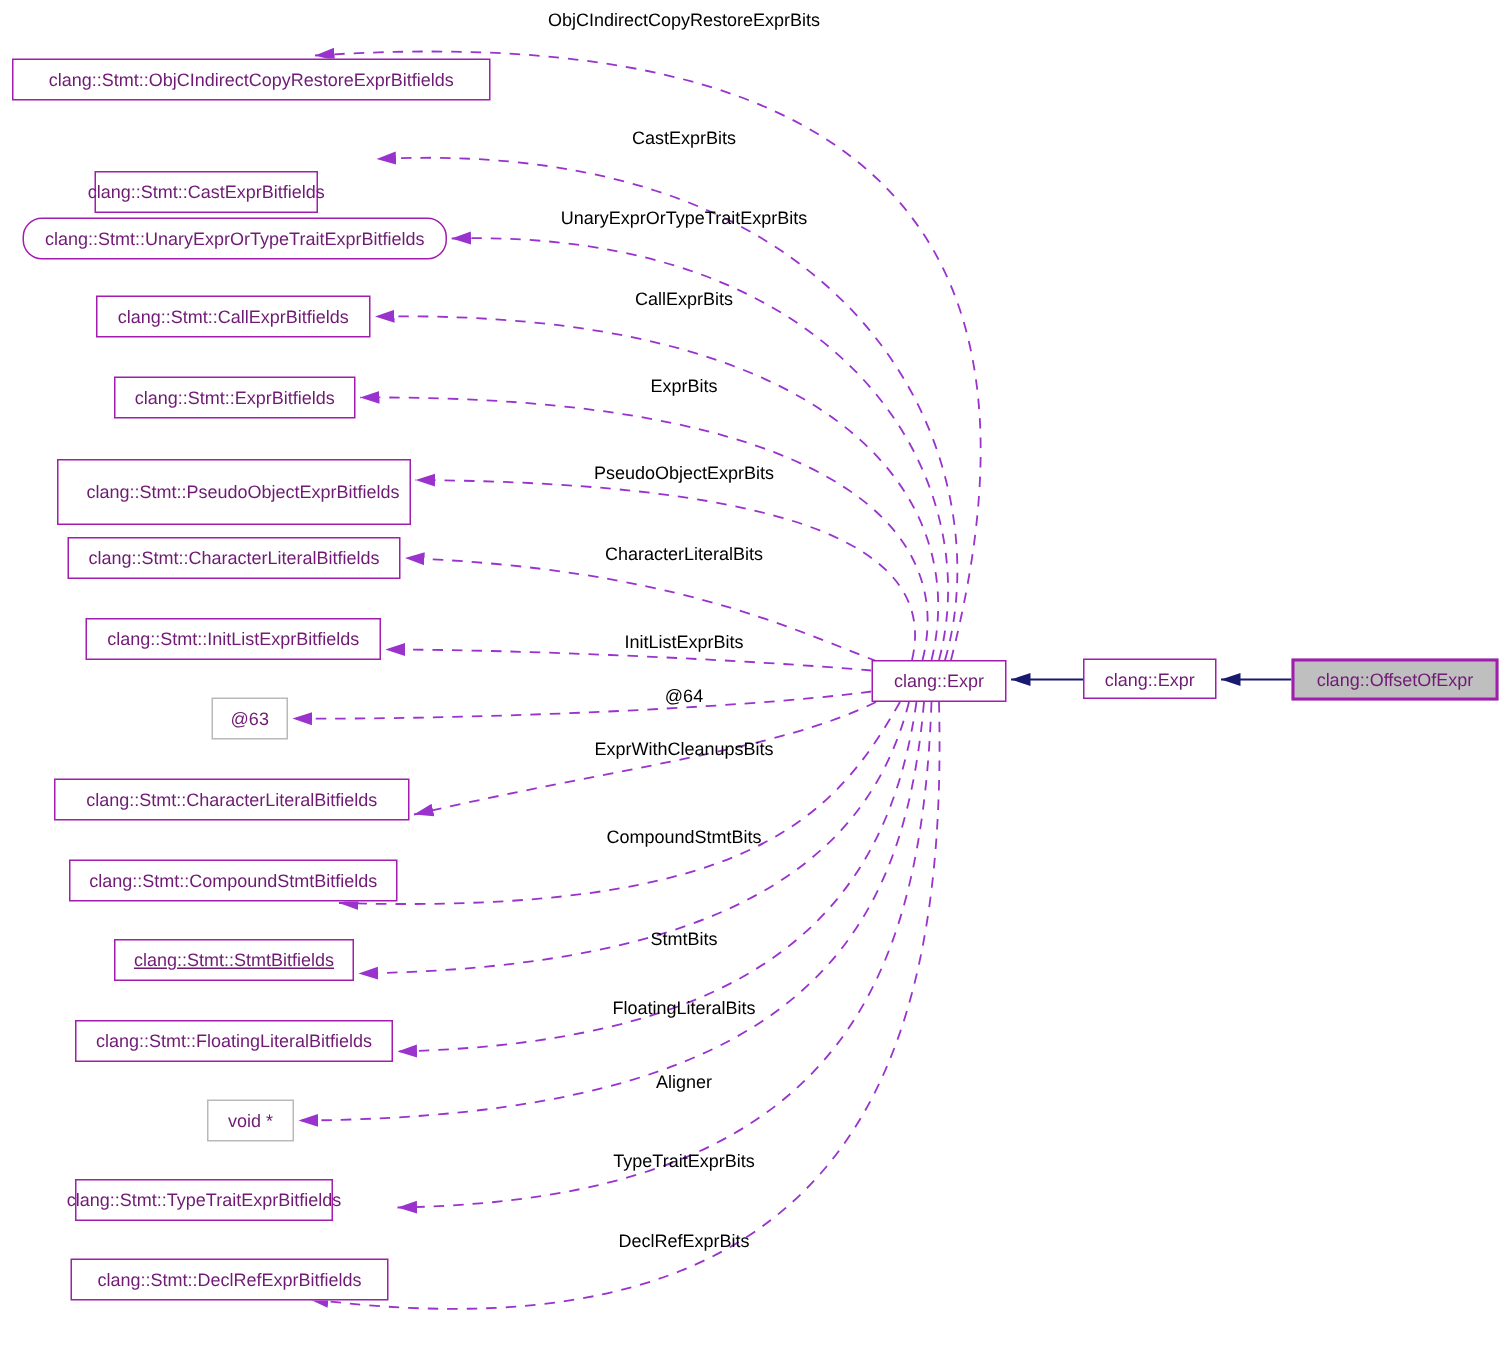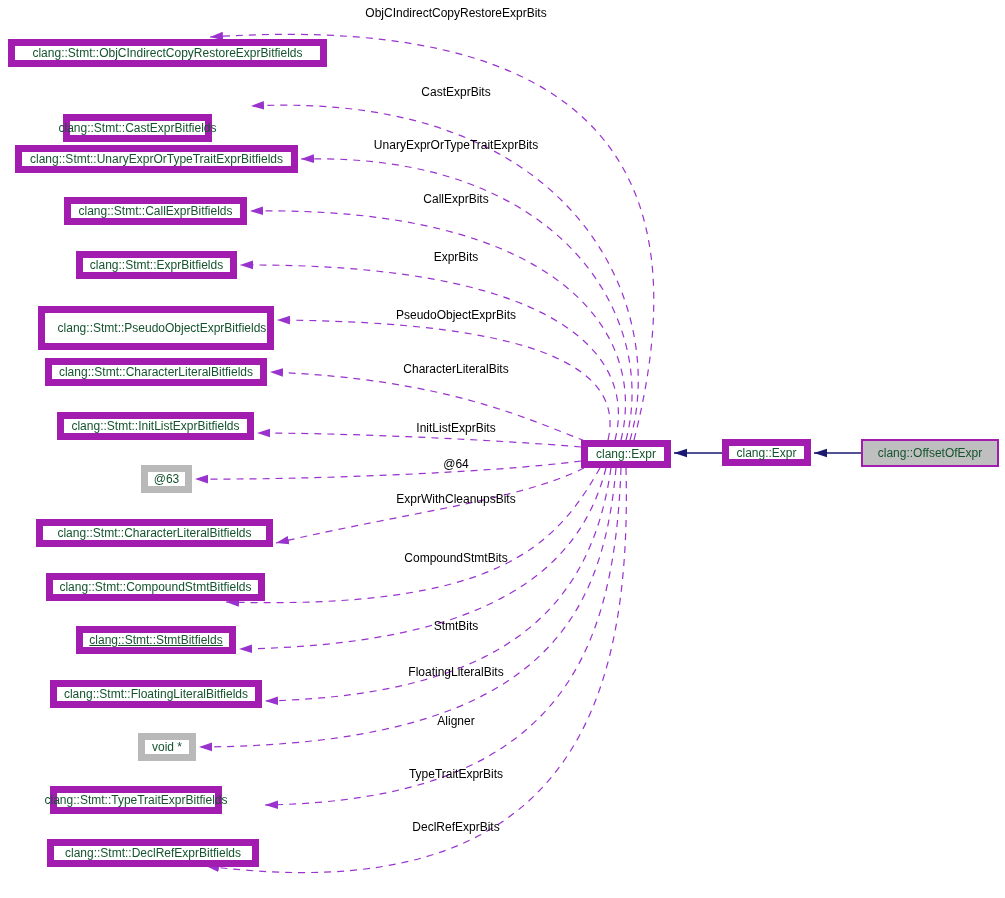--- a/index.html
+++ b/index.html
@@ -7,23 +7,23 @@
     position:relative;
     width:1005px;height:898px;
     background:#ffffff;
     font-family:"Liberation Sans", sans-serif;
     overflow:hidden;
   }
   #edge-layer{position:absolute;left:0;top:0;width:1005px;height:898px;}
   .node{
     position:absolute;
     box-sizing:border-box;
-    border:7px solid #a21caf;
+    border:1px solid #a21caf;
     background:#ffffff;
-    color:#14532d;
+    color:#701a75;
     display:flex;align-items:center;justify-content:center;
     font-size:12px;line-height:1;
     white-space:nowrap;
     z-index:2;
   }
   .node.anon{border-color:#b9b9b9;}
   .node.current{background:#bfbfbf;border-width:2px;}
   .edge-label{
     position:absolute;
     transform:translate(-50%,-50%);
@@ -66,21 +66,21 @@
         <path d="M 616 468 C 602 630, 530 745, 199 747" class="edge usage" stroke="#9a32cd" marker-end="url(#arrow-usage)"></path>
         <path d="M 621 468 C 614 660, 556 800, 265 805" class="edge usage" stroke="#9a32cd" marker-end="url(#arrow-usage)"></path>
         <path d="M 626 468 C 632 710, 566 912, 206 866" class="edge usage" stroke="#9a32cd" marker-end="url(#arrow-usage)"></path>
         <path d="M 722 453 L 674 453" class="edge inheritance" stroke="#191970" marker-end="url(#arrow-inheritance)"></path>
         <path d="M 861 453 L 814 453" class="edge inheritance" stroke="#191970" marker-end="url(#arrow-inheritance)"></path>
       </g>
   </svg>
   <div id="node-layer">
       <div class="node class" style="left: 8px; top: 39px; width: 319px; height: 28px;">clang::Stmt::ObjCIndirectCopyRestoreExprBitfields</div>
       <div class="node class" style="left: 63px; top: 92px; width: 149px; height: 28px; margin-top: 22px;">clang::Stmt::CastExprBitfields</div>
-      <div class="node class" style="left: 15px; top: 145px; width: 283px; height: 28px;">clang::Stmt::UnaryExprOrTypeTraitExprBitfields</div>
+      <div class="node class" style="left: 15px; top: 145px; width: 283px; height: 28px; border-radius: 13px;">clang::Stmt::UnaryExprOrTypeTraitExprBitfields</div>
       <div class="node class" style="left: 64px; top: 197px; width: 183px; height: 28px;">clang::Stmt::CallExprBitfields</div>
       <div class="node class" style="left: 76px; top: 251px; width: 161px; height: 28px;">clang::Stmt::ExprBitfields</div>
       <div class="node class" style="left: 38px; top: 306px; width: 236px; height: 44px; padding-left: 12px;">clang::Stmt::PseudoObjectExprBitfields</div>
       <div class="node class" style="left: 45px; top: 358px; width: 222px; height: 28px;">clang::Stmt::CharacterLiteralBitfields</div>
       <div class="node class" style="left: 57px; top: 412px; width: 197px; height: 28px;">clang::Stmt::InitListExprBitfields</div>
       <div class="node anon" style="left: 141px; top: 465px; width: 51px; height: 28px;">@63</div>
       <div class="node class" style="left: 36px; top: 519px; width: 237px; height: 28px;">clang::Stmt::CharacterLiteralBitfields</div>
       <div class="node class" style="left: 46px; top: 573px; width: 219px; height: 28px;">clang::Stmt::CompoundStmtBitfields</div>
       <div class="node class" style="left: 76px; top: 626px; width: 160px; height: 28px; text-decoration: underline;">clang::Stmt::StmtBitfields</div>
       <div class="node class" style="left: 50px; top: 680px; width: 212px; height: 28px;">clang::Stmt::FloatingLiteralBitfields</div>

